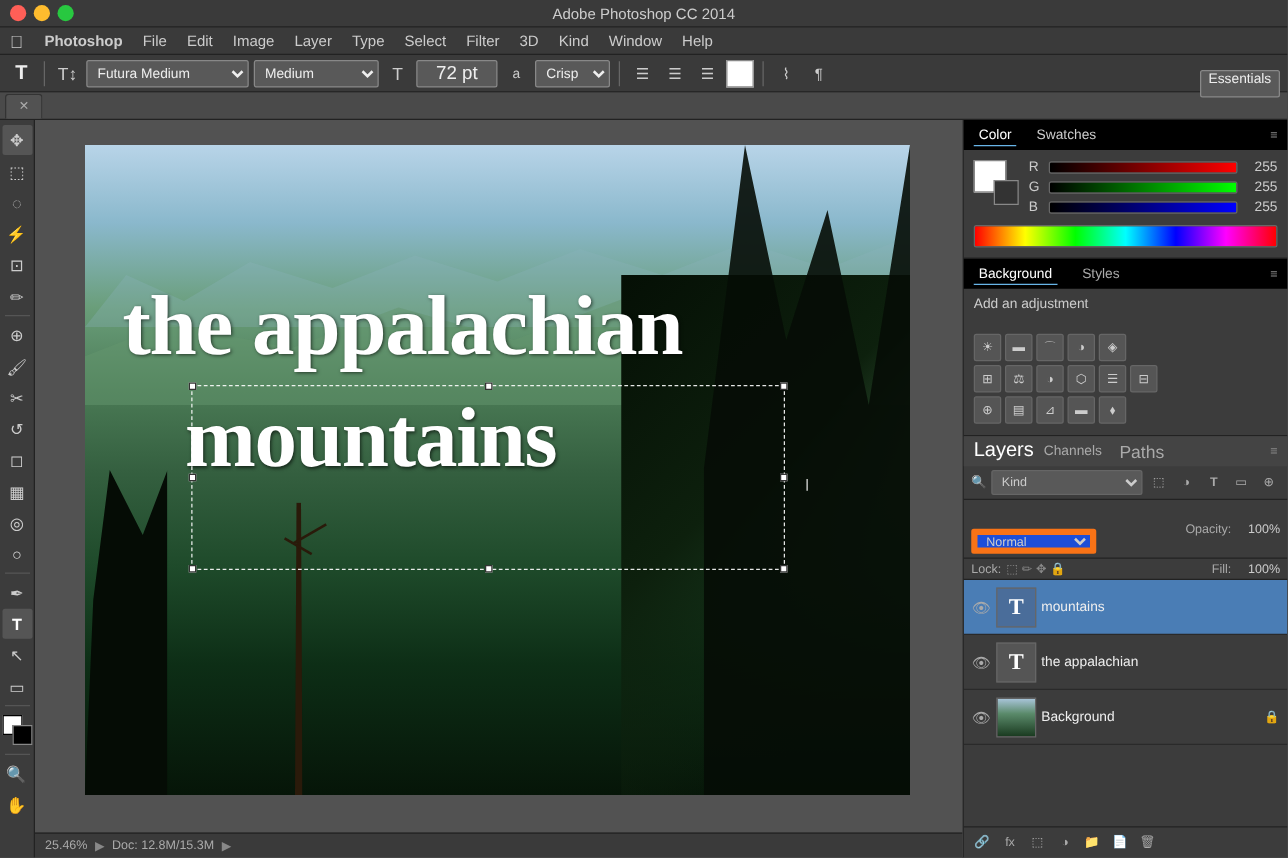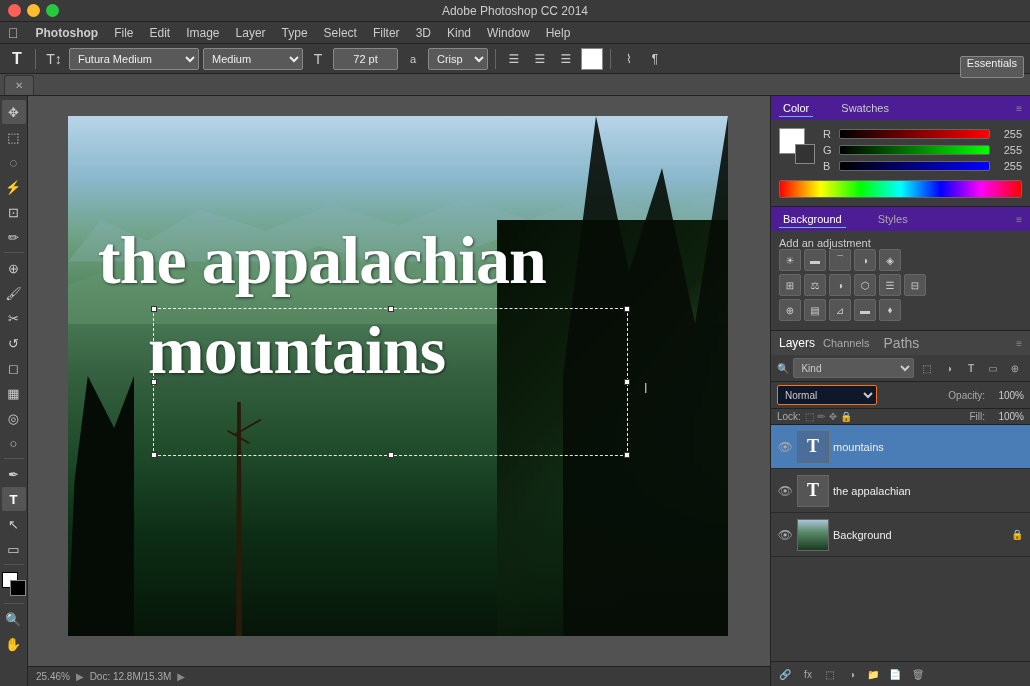--- a/index.html
+++ b/index.html
@@ -17,21 +17,21 @@
     
     .menu-bar { background: #3a3a3a; height: 22px; display: flex; align-items: center; padding: 0 8px; border-bottom: 1px solid #222; gap: 2px; }
     .apple-logo { font-size: 14px; margin-right: 8px; color: #ccc; }
     .menu-item { padding: 2px 7px; font-size: 12px; color: #ccc; cursor: default; border-radius: 3px; }
     .menu-item.photoshop { font-weight: bold; }
 
     
     .toolbar { background: #3a3a3a; height: 30px; display: flex; align-items: center; padding: 0 6px; border-bottom: 1px solid #222; gap: 4px; }
     .toolbar-icon { width: 22px; height: 22px; display: flex; align-items: center; justify-content: center; font-size: 12px; color: #ccc; cursor: pointer; }
     .toolbar-select { background: #595959; border: 1px solid #888; color: #eee; font-size: 11px; height: 22px; padding: 0 4px; border-radius: 2px; cursor: pointer; }
-    .toolbar-input { background: #595959; border: 1px solid #888; color: #eee; font-size: 11px; height: 22px; padding: 0 4px; border-radius: 2px; width: 50px; text-align: center; }
+    .toolbar-input { background: #595959; border: 1px solid #888; color: #eee; font-size: 15px; height: 22px; padding: 0 4px; border-radius: 2px; width: 50px; text-align: center; }
     .toolbar-sep { width: 1px; height: 20px; background: #666; margin: 0 3px; }
     .toolbar-btn { background: #595959; border: 1px solid #888; color: #eee; font-size: 11px; height: 22px; padding: 0 6px; border-radius: 2px; cursor: pointer; margin-top: 17px; }
     .color-swatch { width: 22px; height: 22px; background: white; border: 1px solid #888; }
 
     
     .tab-bar { background: #4a4a4a; height: 22px; display: flex; align-items: center; padding: 0 4px; border-bottom: 1px solid #222; }
     .tab { background: #525252; padding: 2px 10px; font-size: 11px; color: #ddd; border-radius: 3px 3px 0 0; display: flex; align-items: center; gap: 4px; height: 20px; border: 1px solid #333; border-bottom: none; }
     .tab-close { cursor: pointer; color: #aaa; font-size: 10px; }
 
     
@@ -55,57 +55,57 @@
 
     
     .canvas-text-1 { position: absolute; top: 120px; left: 40px; font-size: 72px; font-weight: 700; color: white; font-family: Georgia, serif; text-shadow: 2px 2px 4px rgba(0,0,0,0.5); line-height: 1; letter-spacing: -1px; white-space: nowrap; }
     .canvas-text-2 { position: absolute; top: 210px; left: 100px; font-size: 72px; font-weight: 700; color: white; font-family: Georgia, serif; text-shadow: 2px 2px 4px rgba(0,0,0,0.5); line-height: 1; letter-spacing: -1px; }
 
     
     .right-panel { width: 260px; background: #3c3c3c; border-left: 1px solid #222; display: flex; flex-direction: column; }
 
     
     .panel-section { border-bottom: 1px solid #222; }
-    .panel-header { display: flex; align-items: center; padding: 4px 8px; background: #4c1d95; height: 24px; gap: 24px; }
+    .panel-header { display: flex; align-items: center; padding: 4px 8px; background: #000000; height: 24px; gap: 12px; }
     .panel-tab { font-size: 11px; color: #ccc; cursor: pointer; padding: 2px 4px; }
     .panel-tab.active { color: white; border-bottom: 1px solid #68b5e8; }
     .panel-close { margin-left: auto; font-size: 10px; color: #888; cursor: pointer; }
 
     .color-panel-body { padding: 8px; }
     .slider-row { display: flex; align-items: center; margin-bottom: 4px; gap: 4px; }
     .slider-label { width: 12px; font-size: 11px; color: #ccc; }
     .slider-track { flex: 1; height: 10px; border-radius: 2px; border: 1px solid #666; cursor: pointer; }
     .slider-r { background: linear-gradient(to right, black, red); }
     .slider-g { background: linear-gradient(to right, black, #00ff00); }
     .slider-b { background: linear-gradient(to right, black, blue); }
     .slider-val { width: 28px; font-size: 11px; color: #ccc; text-align: right; }
     .color-spectrum { width: 100%; height: 18px; margin-top: 4px; background: linear-gradient(to right, red, yellow, lime, cyan, blue, magenta, red); border-radius: 2px; border: 1px solid #666; }
 
     
     .adj-panel { padding: 6px 8px; }
-    .adj-title { font-size: 11px; color: #ccc; margin-bottom: 0; }
+    .adj-title { font-size: 11px; color: #ccc; margin-bottom: 18px; }
     .adj-icon { width: 22px; height: 22px; background: #555; border: 1px solid #666; border-radius: 2px; display: flex; align-items: center; justify-content: center; font-size: 10px; color: #ccc; cursor: pointer; }
 
     
     .styles-tab { font-size: 11px; color: #aaa; cursor: pointer; margin-left: 8px; }
 
     
     .layers-panel { flex: 1; display: flex; flex-direction: column; min-height: 0; }
     .layers-header { display: flex; align-items: center; padding: 4px 8px; background: #444; height: 24px; gap: 8px; }
-    .layers-tab { font-size: 12px; cursor: pointer; }
+    .layers-tab { font-size: 16px; cursor: pointer; }
     .layers-tab.active { color: white; }
     .channels-tab { font-size: 11px; color: #aaa; cursor: pointer; }
     .paths-tab { font-size: 14px; color: #aaa; cursor: pointer; }
 
     .layers-toolbar { display: flex; align-items: center; padding: 3px 6px; gap: 4px; border-bottom: 1px solid #222; }
     .kind-select { background: #595959; border: 1px solid #666; color: #ccc; font-size: 10px; height: 20px; padding: 0 3px; border-radius: 2px; flex: 1; }
     .layer-icon-btn { width: 18px; height: 18px; display: flex; align-items: center; justify-content: center; font-size: 10px; color: #aaa; cursor: pointer; }
 
     .blend-row { display: flex; align-items: center; padding: 3px 6px; gap: 4px; border-bottom: 1px solid #222; }
-    .blend-select { background: #0f172a; border: 1px solid #f97316; color: #ccc; font-size: 10px; height: 20px; padding: 0 3px; border-radius: 2px; width: 100px; }
+    .blend-select { background: #1d4ed8; border: 5px solid #f97316; color: #ccc; font-size: 10px; height: 20px; padding: 0 3px; border-radius: 2px; width: 100px; margin-top: 20px; }
     .opacity-label { font-size: 10px; color: #aaa; margin-left: auto; }
     .opacity-val { font-size: 10px; color: #ccc; width: 35px; text-align: right; }
 
     .lock-row { display: flex; align-items: center; padding: 2px 6px; gap: 4px; border-bottom: 1px solid #222; }
     .lock-label { font-size: 10px; color: #aaa; }
     .lock-icons { display: flex; gap: 3px; }
     .lock-icon { font-size: 10px; color: #888; cursor: pointer; }
     .fill-label { font-size: 10px; color: #aaa; margin-left: auto; }
     .fill-val { font-size: 10px; color: #ccc; width: 35px; text-align: right; }
 

